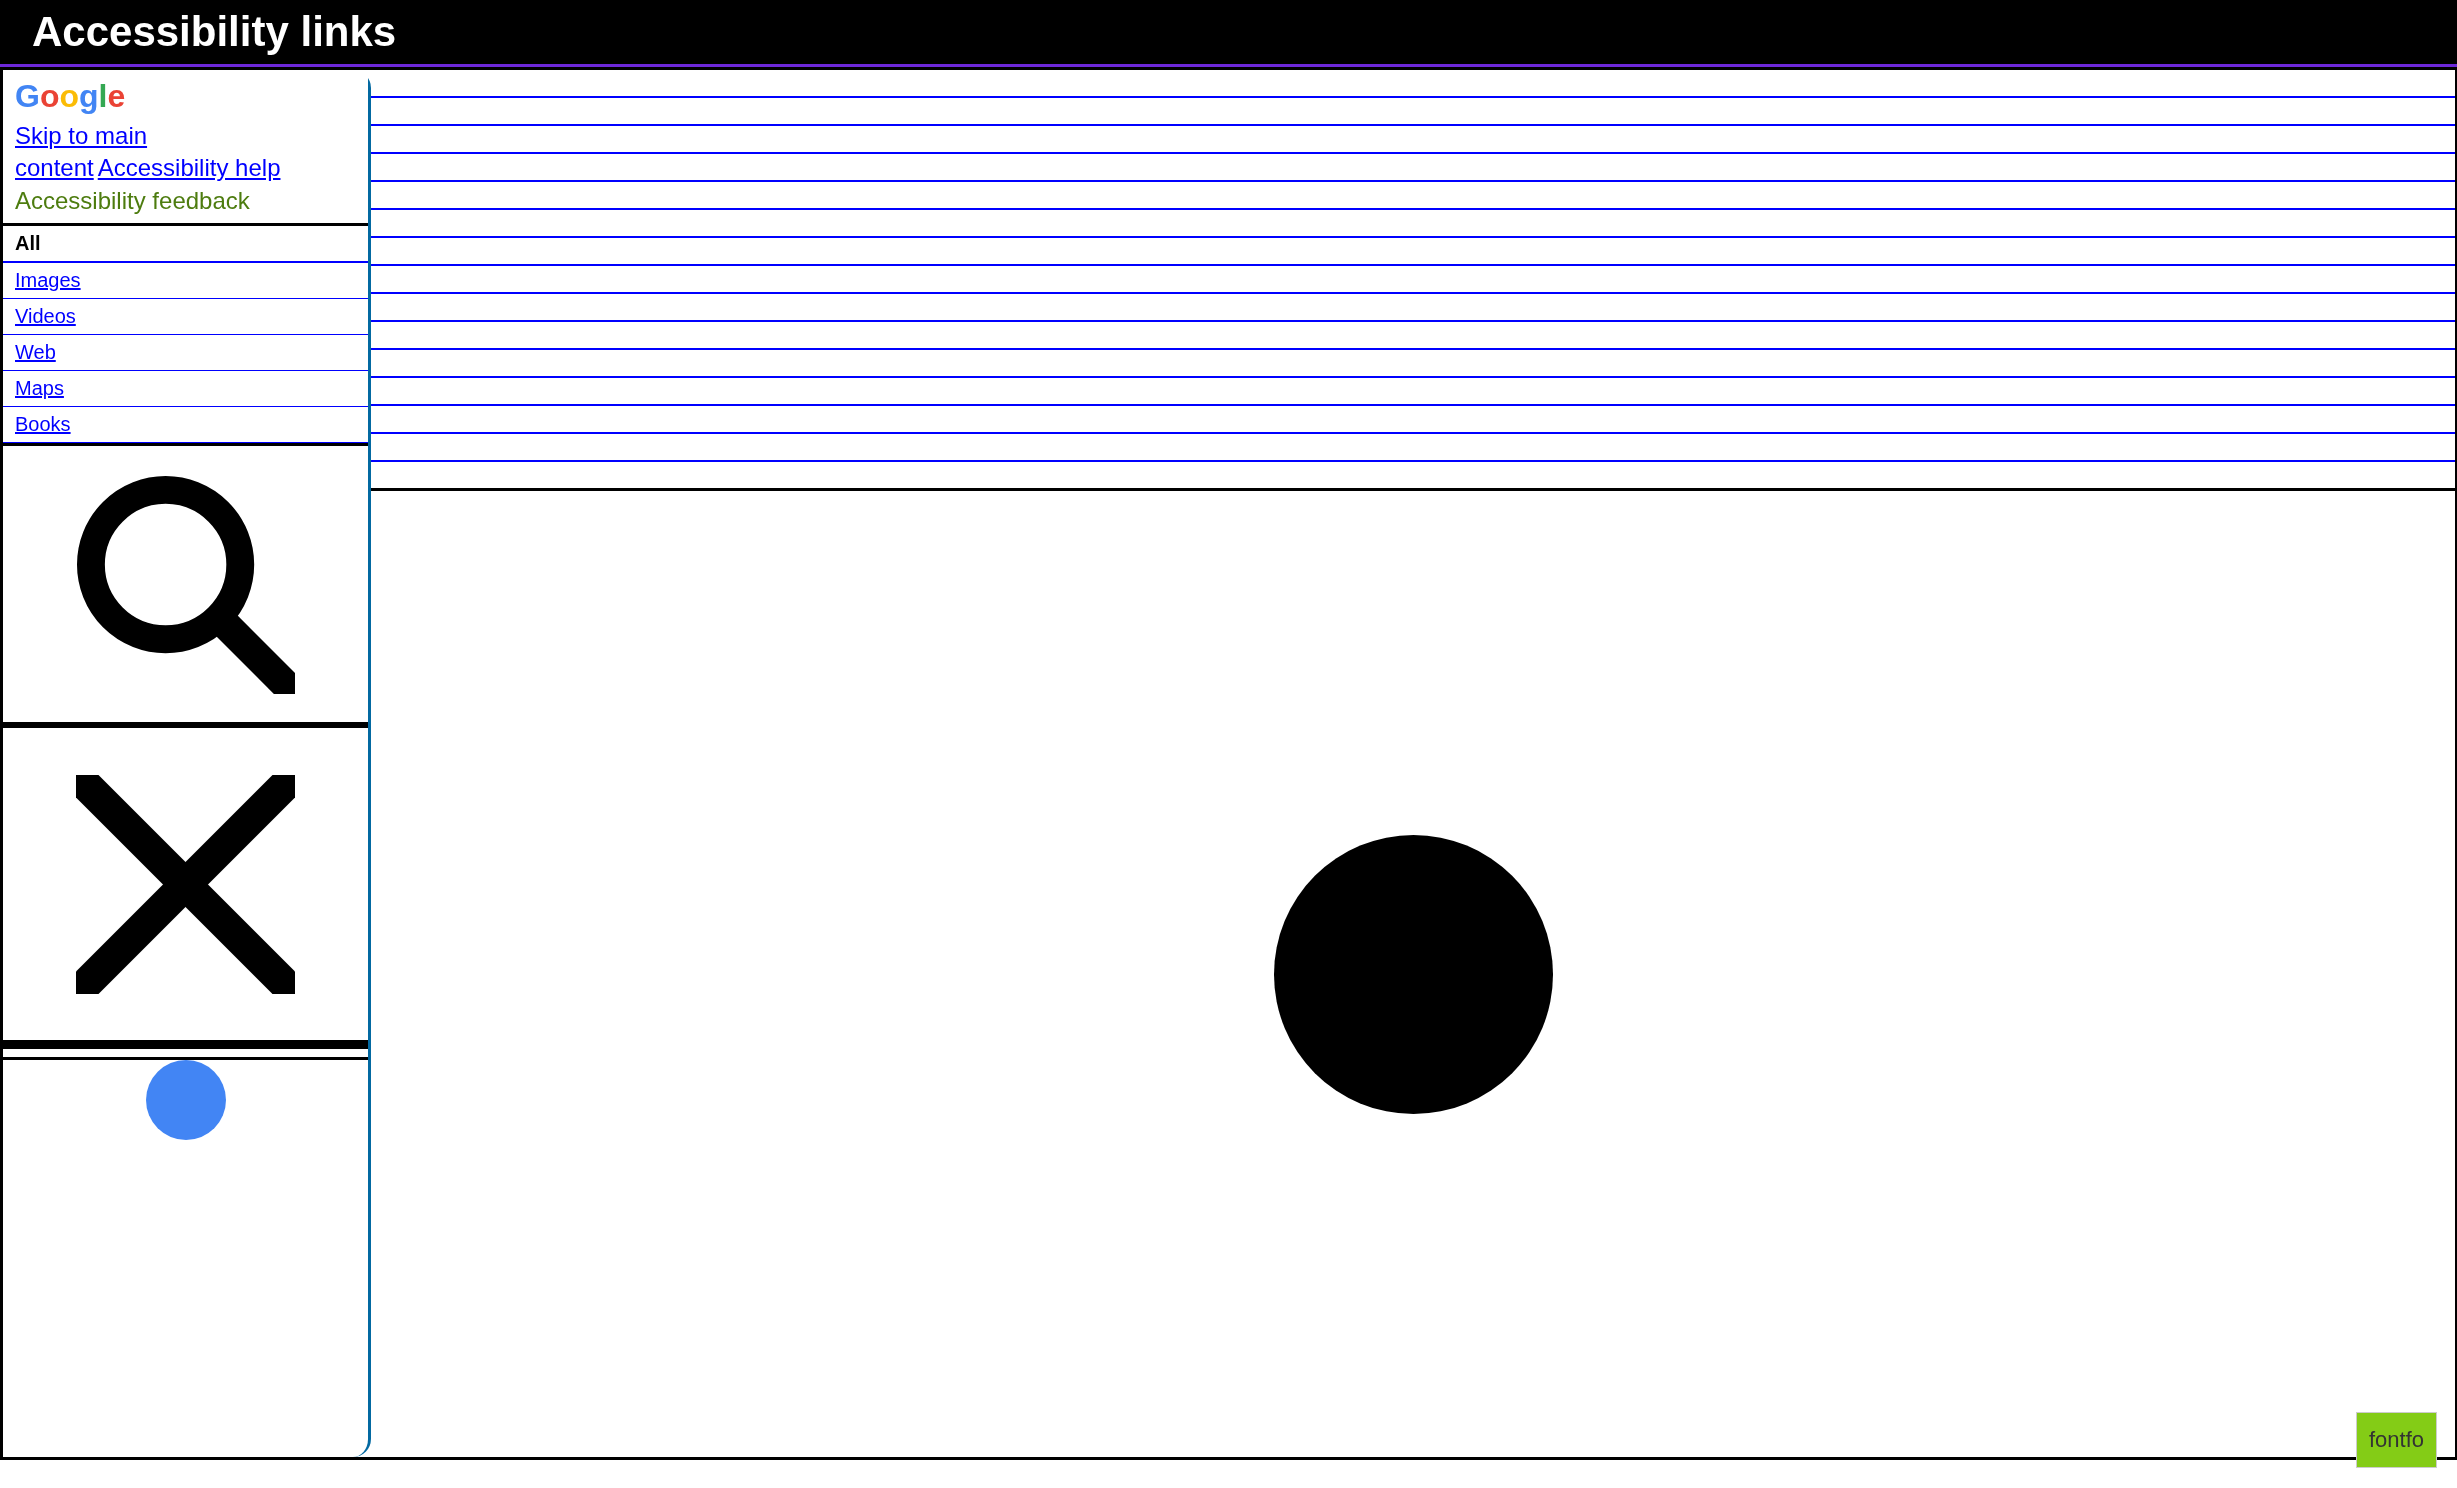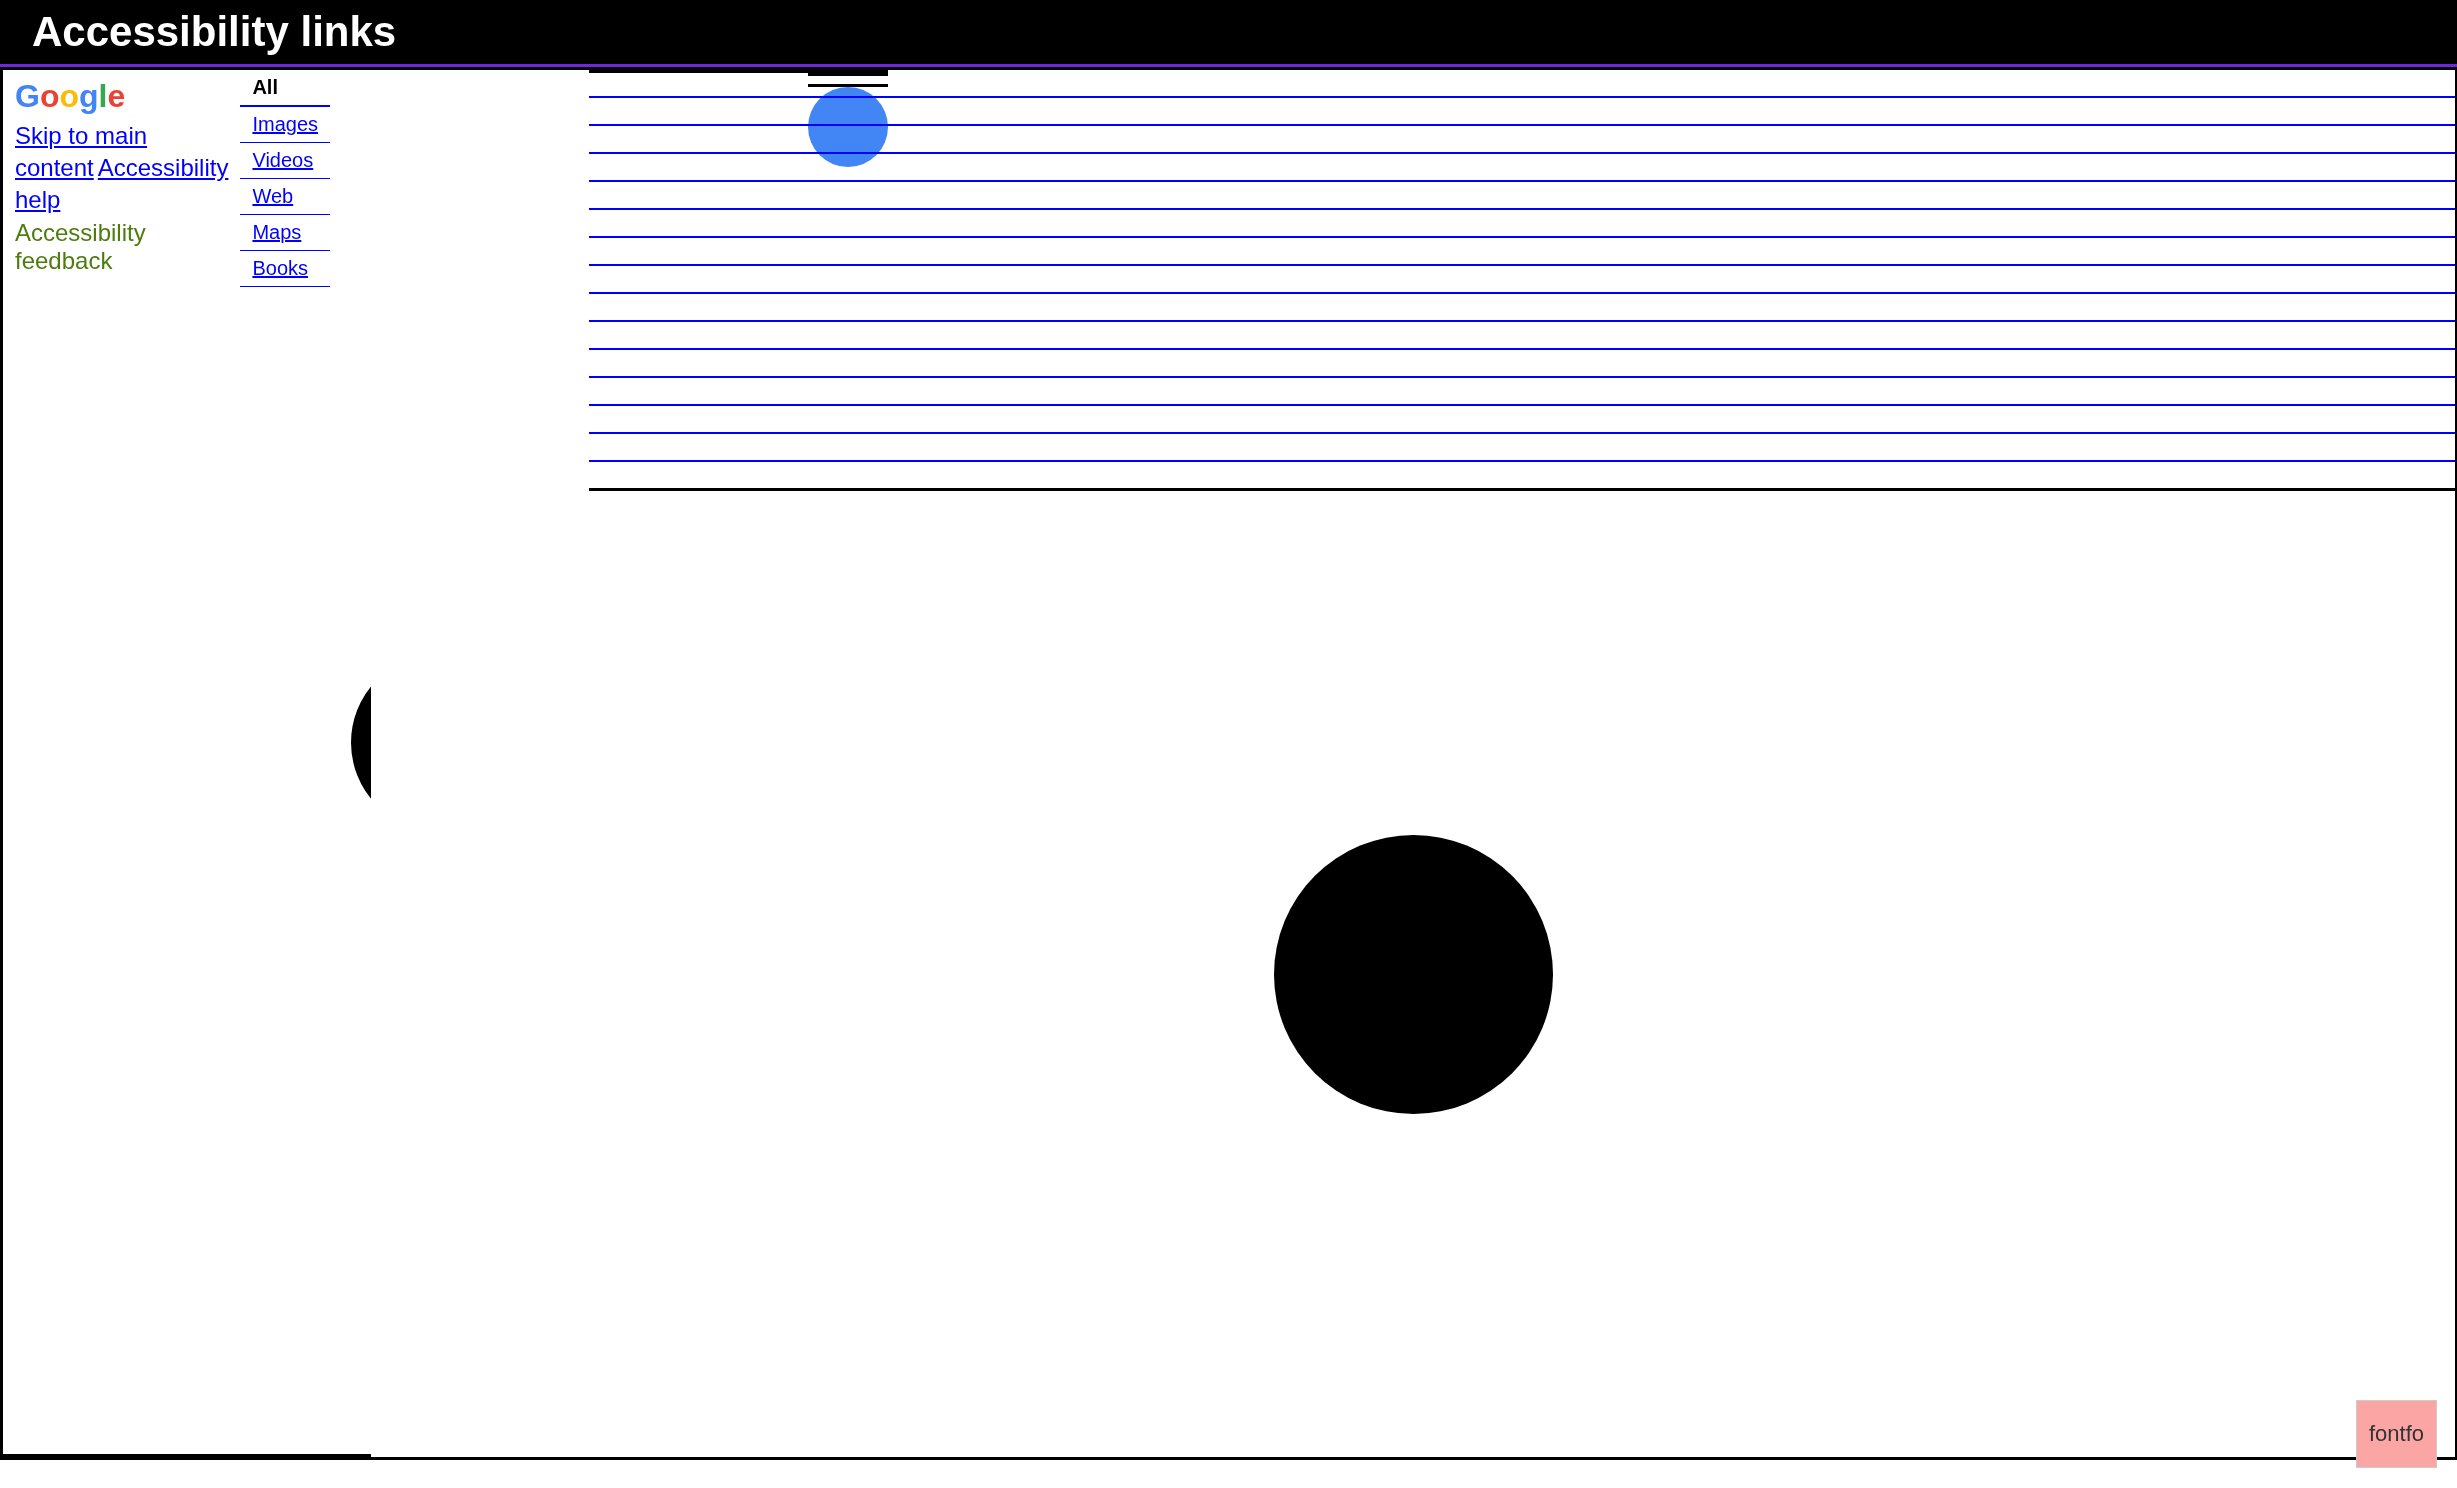--- a/index.html
+++ b/index.html
@@ -34,21 +34,22 @@
       min-height: 1393px;
       border: 3px solid #000;
     }
 
     
     .left-panel {
       width: 368px;
       min-width: 368px;
       border-right: 3px solid #0369a1;
       display: flex;
-      flex-direction: row;
+      flex-direction: column;
+      border-radius: 18px;
     }
 
     
     .accessibility-links-section {
       border-bottom: 3px solid #000;
       padding: 8px 12px;
       background: #fff;
     }
 
     .google-logo {
@@ -206,23 +207,23 @@
       height: 279px;
       background: #000;
       border-radius: 50%;
     }
 
     
     .fontfo-badge {
       position: fixed;
       bottom: 20px;
       right: 20px;
-      background: #fca5a5;
+      background: #84cc16;
       border: 1px solid #ccc;
-      padding: 20px 12px;
+      padding: 14px 12px;
       font-size: 22px;
       color: #333;
       z-index: 9999;
     }
 
     
     .right-top-lines {
       padding: 0;
     }
 

